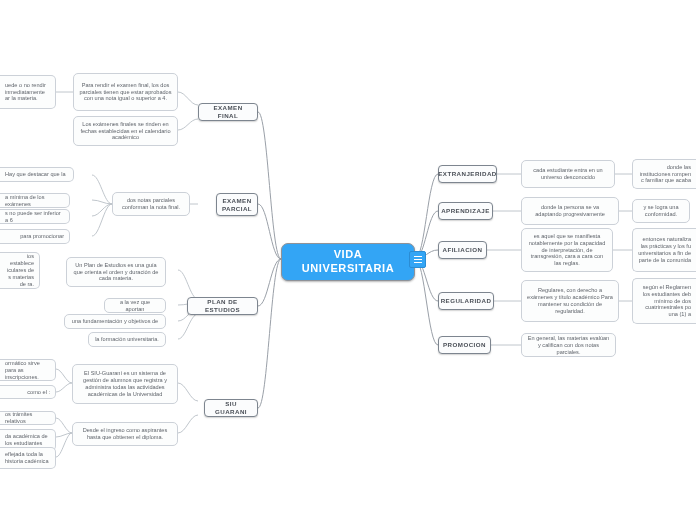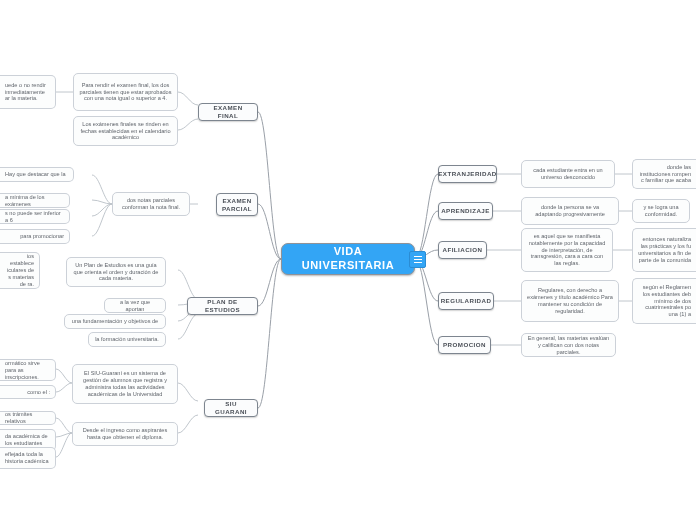--- a/index.html
+++ b/index.html
@@ -131,21 +131,21 @@
       <path d="M112,204 C104,204 100,236 92,236"></path>
       <path d="M124,270 L116,270"></path>
       <path d="M72,383 C66,383 62,369 56,369"></path>
       <path d="M72,383 C66,383 62,392 56,392"></path>
       <path d="M72,433 C66,433 62,418 56,418"></path>
       <path d="M72,433 C66,433 62,437 56,437"></path>
       <path d="M72,433 C66,433 62,457 56,457"></path>
     </g>
   </svg>
 
-  <div class="node root" style="left:281px;top:243px;width:134px;height:32px;">
+  <div class="node root" style="left:281px;top:243px;width:134px;height:38px;">
     <span>VIDA UNIVERSITARIA</span>
   </div>
   <div class="root-badge" style="left:409px;top:251px;">
     <i></i>
       <i></i>
       <i></i>
   </div>
 
   <div class="node cat" style="left:438px;top:165px;width:59px;height:18px;">
     <span>EXTRANJERIDAD</span>

